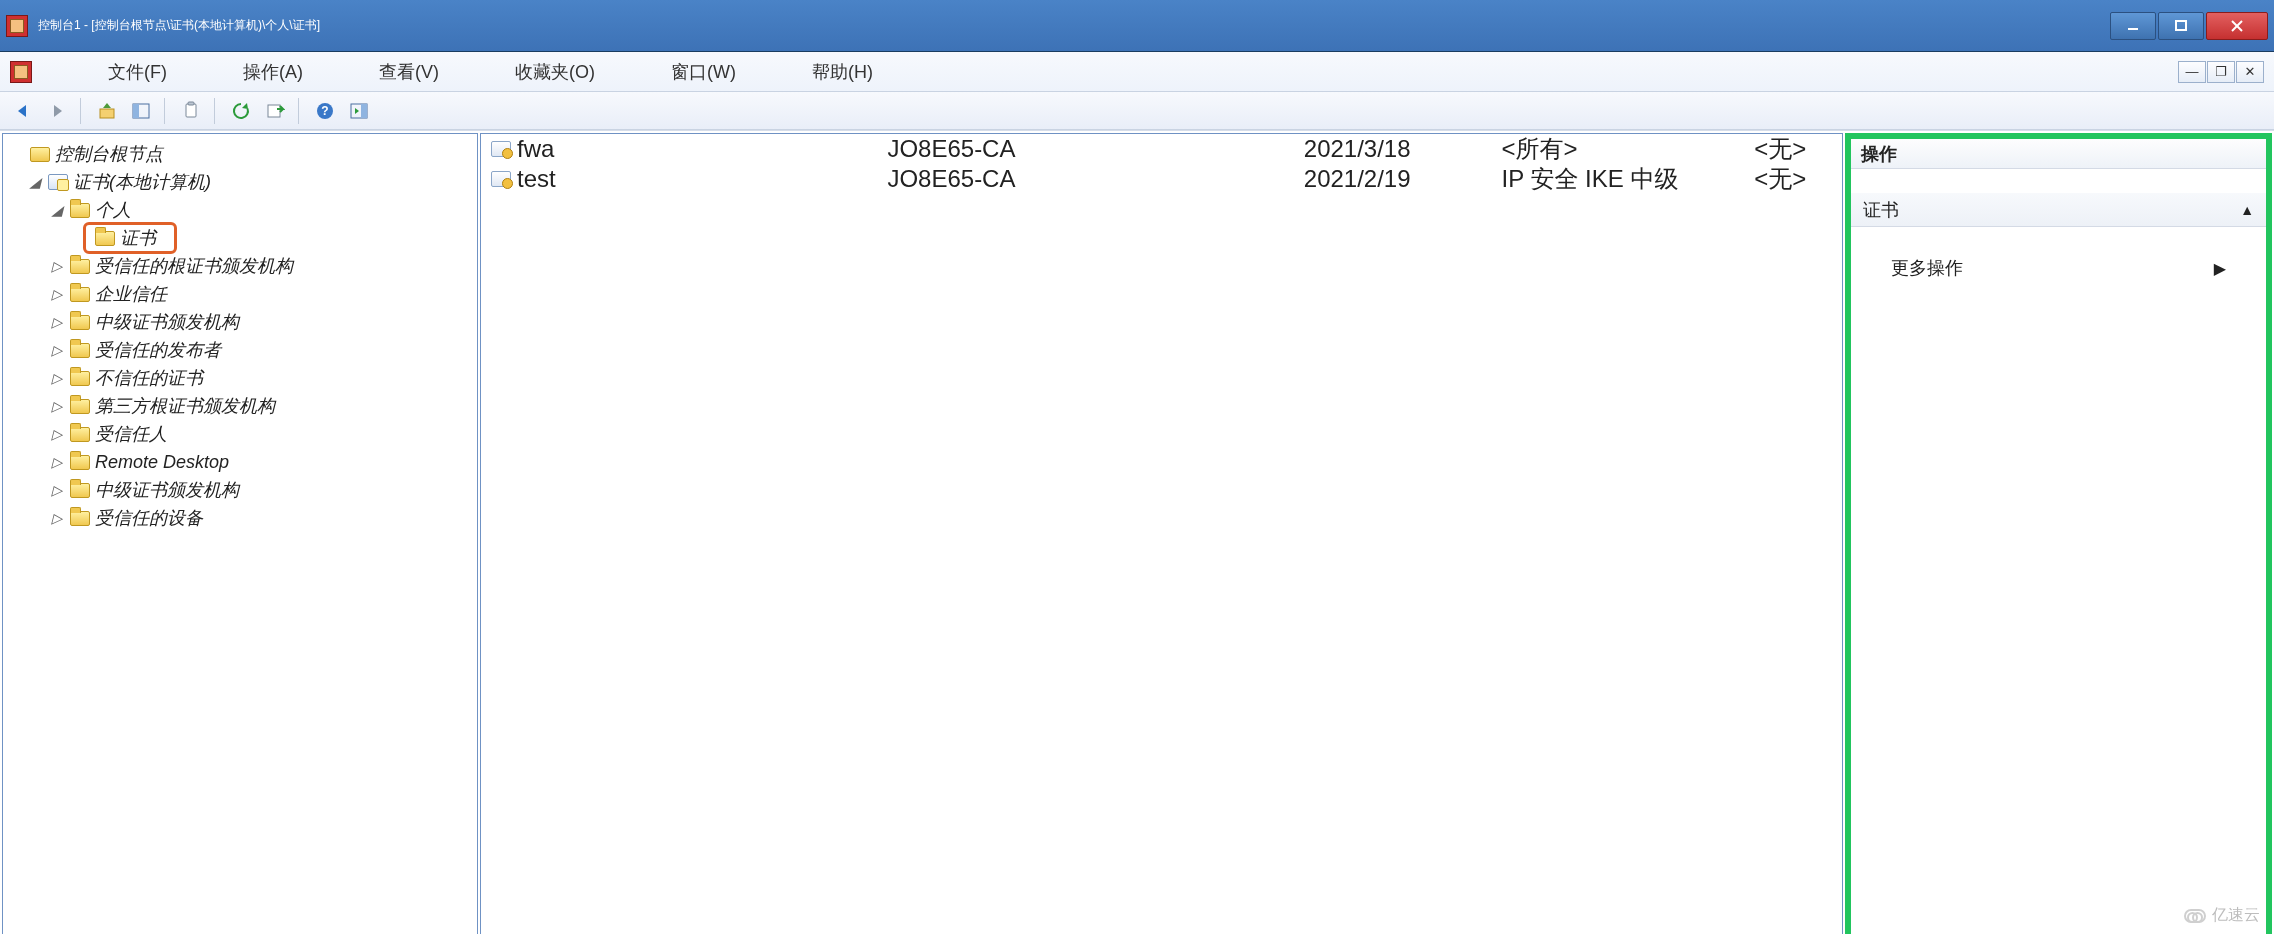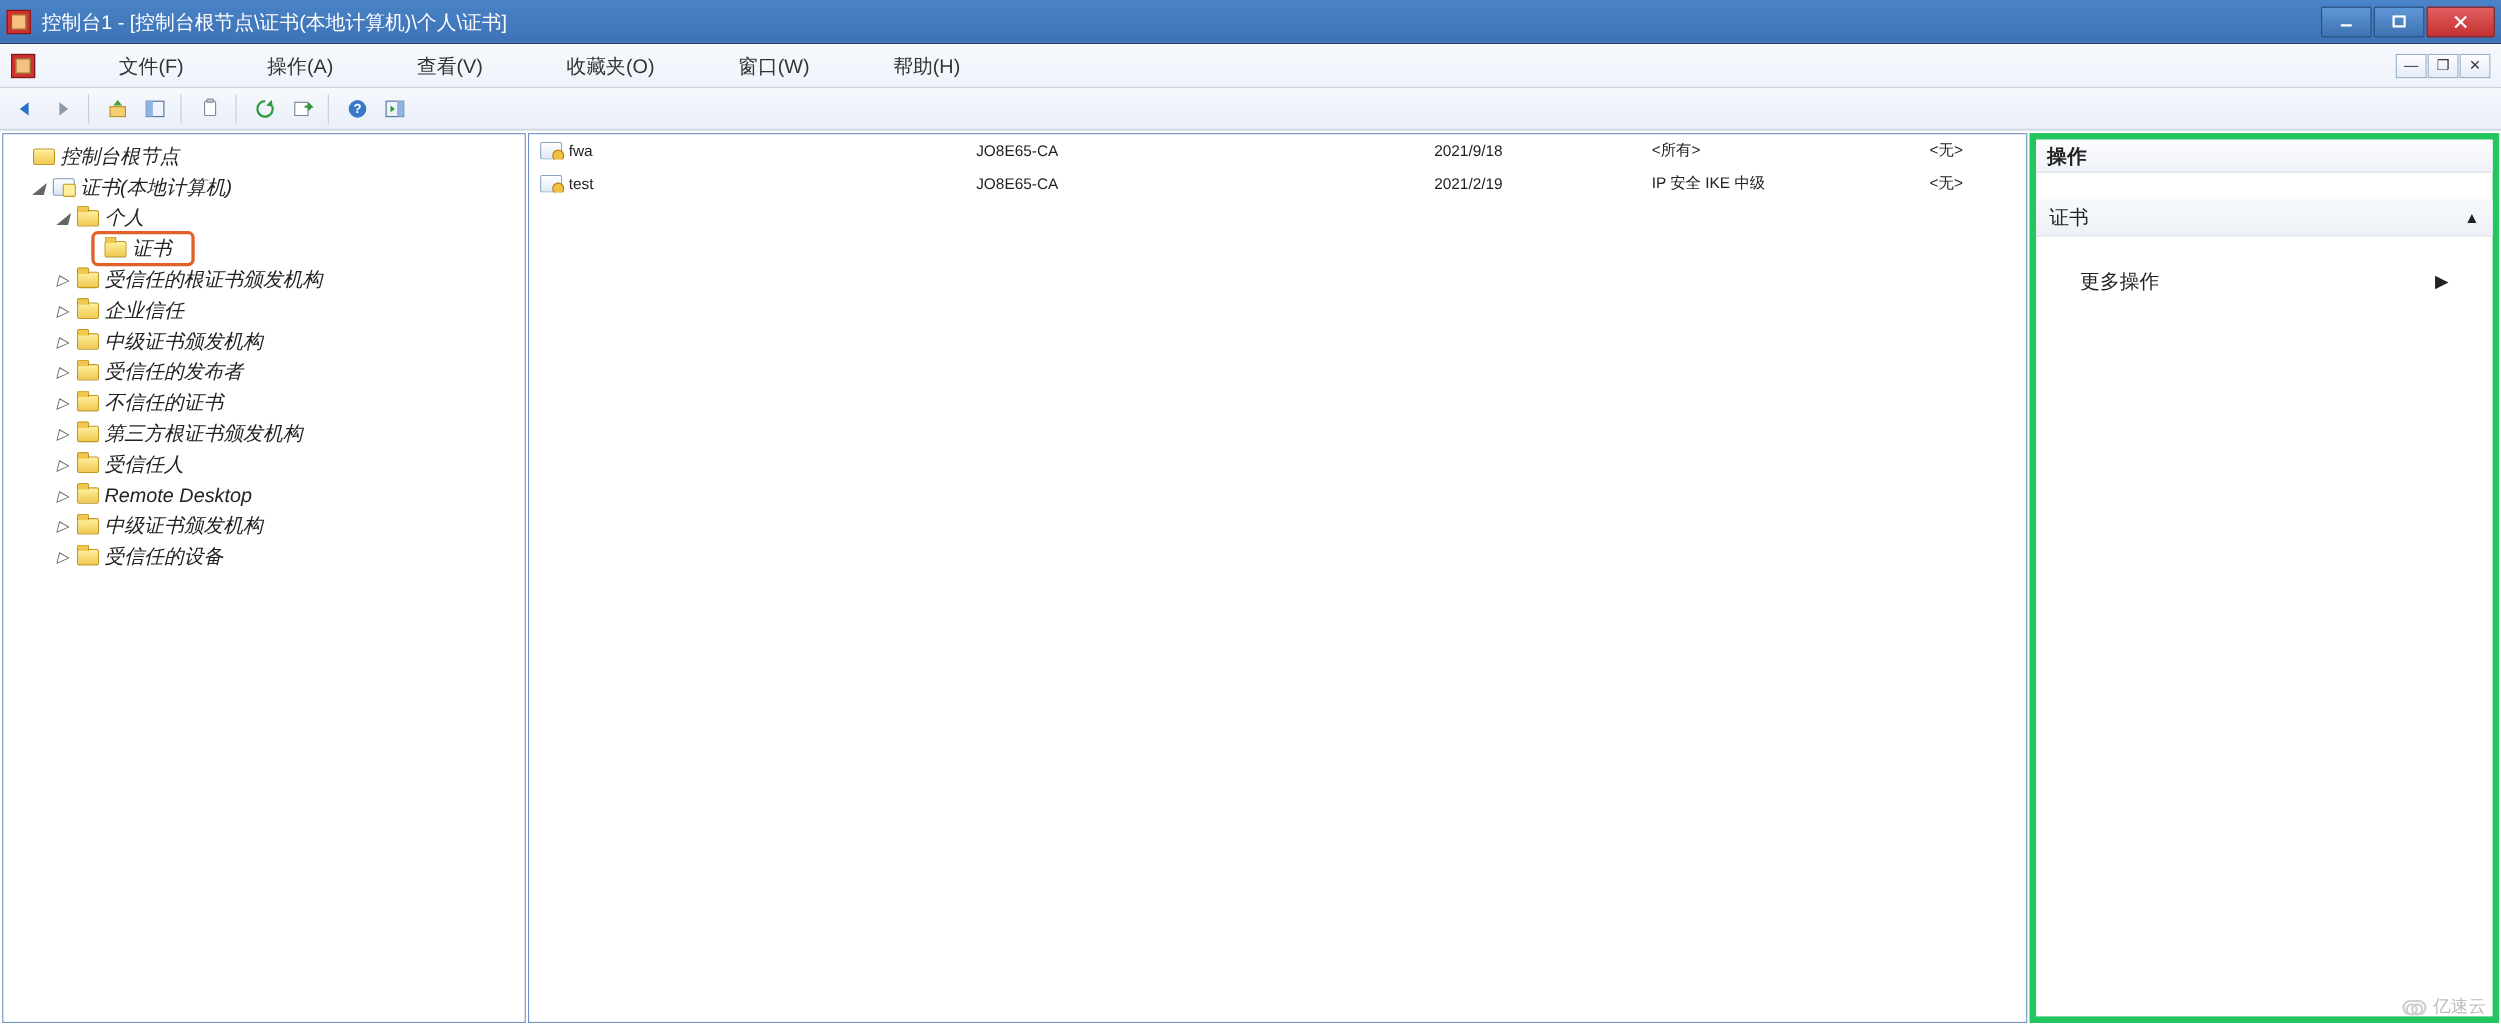--- a/index.html
+++ b/index.html
@@ -1,18 +1,18 @@
 <!DOCTYPE html>
 <html><head>
 <meta charset="utf-8">
 <style>
   * { box-sizing: border-box; font-family: "Microsoft YaHei", "Segoe UI", Tahoma, sans-serif; }
   html, body { margin:0; padding:0; width:2274px; height:934px; overflow:hidden; background:#fff; }
   
-  .titlebar { height:40px; background:linear-gradient(#4a83c7,#3d72b6); color:#fff; display:flex; align-items:center; padding:0 6px; border-bottom:1px solid #1a3c60; font-size:18px; }
+  .titlebar { height:52px; background:linear-gradient(#4a83c7,#3d72b6); color:#fff; display:flex; align-items:center; padding:0 6px; border-bottom:1px solid #1a3c60; font-size:12px; }
   .titlebar .app-icon { width:22px; height:22px; background:#d03030; border:1px solid #7a1818; margin-right:10px; position:relative; }
   .titlebar .app-icon::after{content:"";position:absolute;left:3px;top:3px;right:3px;bottom:3px;background:#f5c080;border:1px solid #8a5c20;}
   .titlebar .title-text { flex:1; white-space:nowrap; overflow:hidden; }
   .win-controls { display:flex; gap:2px; }
   .win-btn { width:46px; height:28px; display:flex; align-items:center; justify-content:center; border:1px solid #2b5080; background:linear-gradient(#5f97d6,#3e72b0); color:#fff; font-size:14px; border-radius:2px; }
   .win-btn.close { background:linear-gradient(#e36060,#c53030); border-color:#8a1c1c; width:62px; }
   .win-btn svg { width:16px; height:16px; }
   
   .menubar { height:40px; background:linear-gradient(#f7f9fd,#eef3fb); border-bottom:1px solid #c9d3e2; display:flex; align-items:center; padding:0 10px; font-size:18px; color:#333;gap:48px; }
   .menubar .app-icon2 { width:22px; height:22px; background:#d03030; border:1px solid #7a1818; margin-right:14px; position:relative; }
@@ -44,21 +44,21 @@
   .depth2 { padding-left:24px; }
   .depth3 { padding-left:46px; }
   .depth4 { padding-left:80px; }
   .tree-row.selected-outline { }
   .tree-row.selected-outline .sel-wrap { border:3px solid #e06028; border-radius:6px; padding:2px 18px 2px 4px; display:flex; align-items:center; height:32px; }
   
   .list-header { height:30px; display:flex; border-bottom:1px solid #d4dae5; background:linear-gradient(#fdfdfe,#f1f4f9); font-size:17px; color:#333; }
   .col { border-right:1px solid #d4dae5; display:flex; align-items:center; padding:0 10px; position:relative; }
   .col.sorted::after { content:"▴"; position:absolute; left:50%; transform:translateX(-50%); color:#4a6fa0; top:-2px; font-size:12px; }
   .list-body { flex:1; overflow:auto; }
-  .list-row { height:30px; display:flex; align-items:center; font-size:14px;justify-content:space-between; }
+  .list-row { height:30px; display:flex; align-items:center; font-size:24px;justify-content:space-between; }
   .list-row .cell { padding:0 10px; display:flex; align-items:center; overflow:hidden; white-space:nowrap; }
   .cert-ic { width:20px; height:16px; background:linear-gradient(#fff,#e0e8f4); border:1px solid #8ba6c8; border-radius:2px; margin-right:6px; position:relative; }
   .cert-ic::after{content:"";position:absolute;right:-3px;bottom:-3px;width:9px;height:9px;border-radius:50%;background:#f2c040;border:1px solid #b08010;}
   
   .c0{width:397px;} .c1{width:417px;} .c2{width:198px;} .c3{width:253px;} .c4{width:98px;}
   
   .actions-header { height:30px; background:linear-gradient(#fdfdfe,#eef2f8); border-bottom:1px solid #d4dae5; padding:0 10px; display:flex; align-items:center; font-weight:bold; font-size:18px; }
   .actions-section { height:34px; background:linear-gradient(#f7f9fc,#edf1f7); border-bottom:1px solid #d4dae5; display:flex; align-items:center; padding:0 12px; font-size:18px; }
   .actions-section .arrow { margin-left:auto; font-size:14px; }
   .actions-item { height:34px; display:flex; align-items:center; padding:0 40px; font-size:18px; gap:auto; }
@@ -279,21 +279,21 @@
   </div>
 
   <div class="list-pane">
     <div class="list-body" id="list-body">
         <div class="list-row">
           <div class="cell c0">
             <span class="cert-ic"></span>
             <span>fwa</span>
           </div>
           <div class="cell c1">JO8E65-CA</div>
-          <div class="cell c2">2021/9/18</div>
+          <div class="cell c2">2021/3/18</div>
           <div class="cell c3">&lt;所有&gt;</div>
           <div class="cell c4">&lt;无&gt;</div>
         </div>
         <div class="list-row">
           <div class="cell c0">
             <span class="cert-ic"></span>
             <span>test</span>
           </div>
           <div class="cell c1">JO8E65-CA</div>
           <div class="cell c2">2021/2/19</div>

